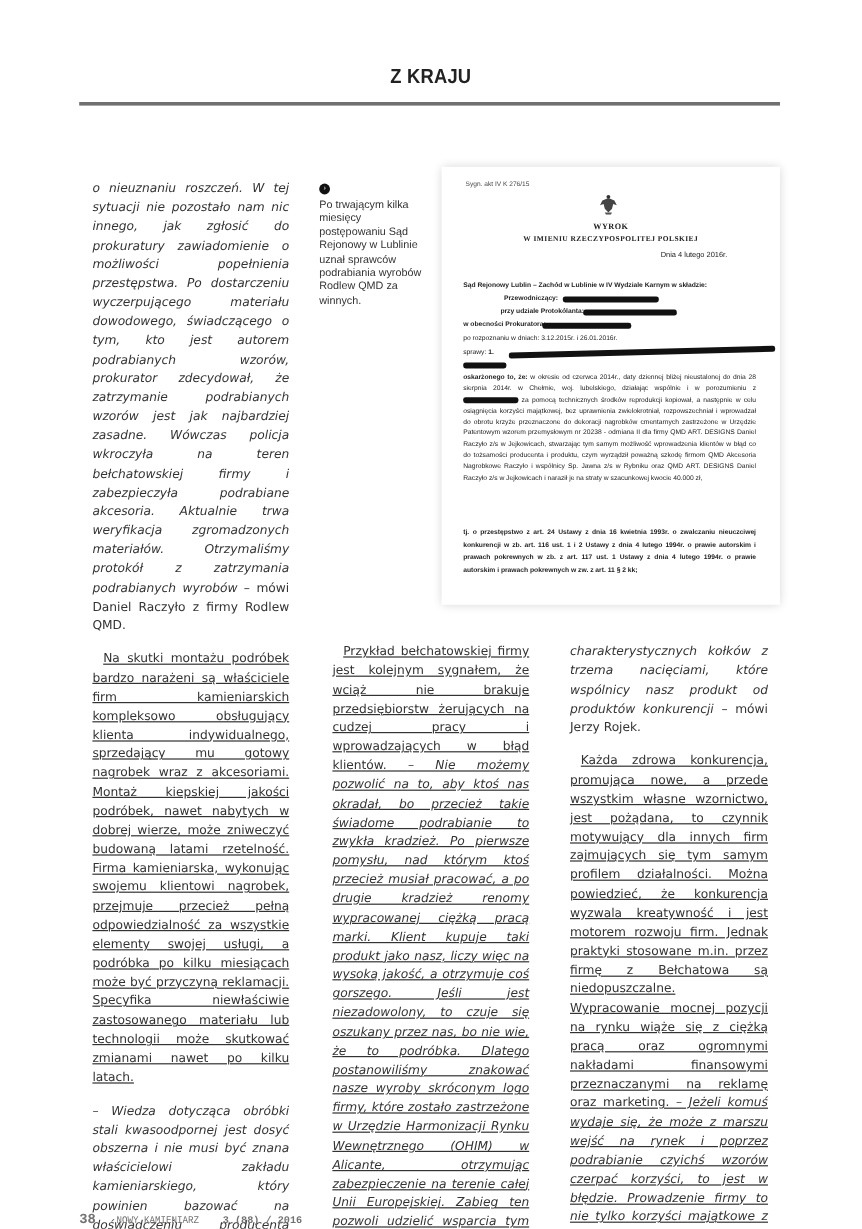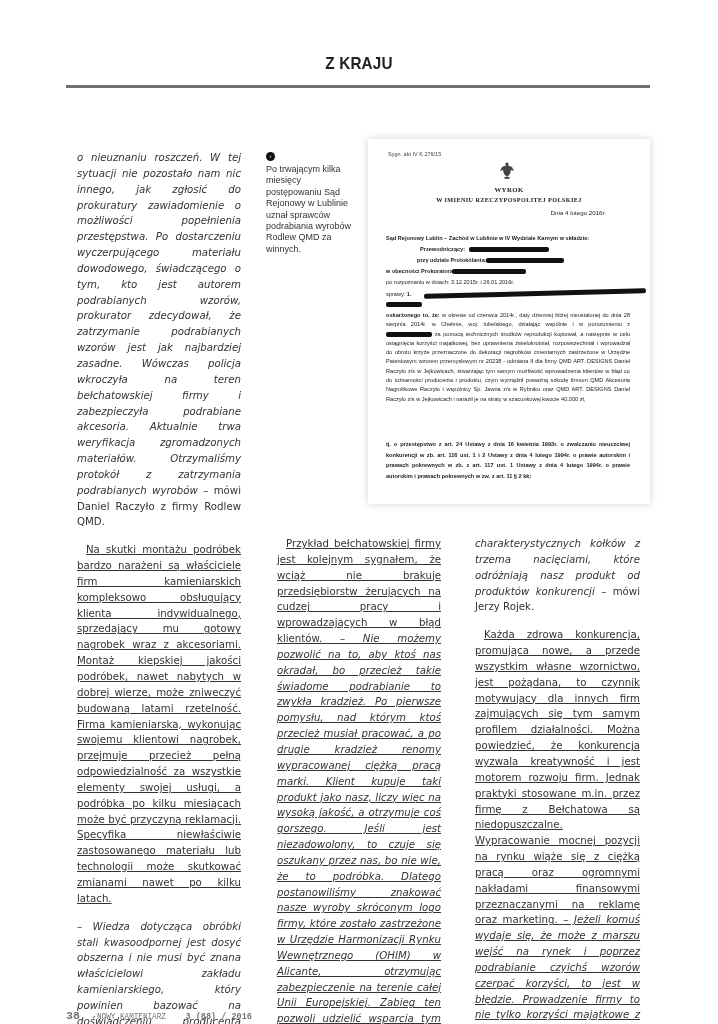--- a/index.html
+++ b/index.html
@@ -92,21 +92,21 @@
     <span>za pomocą technicznych środków reprodukcji kopiował, a następnie w celu osiągnięcia korzyści majątkowej, bez uprawnienia zwielokrotniał, rozpowszechniał i wprowadzał do obrotu krzyże przeznaczone do dekoracji nagrobków cmentarnych zastrzeżone w Urzędzie Patentowym wzorem przemysłowym nr 20238 - odmiana II dla firmy QMD ART. DESIGNS Daniel Raczyło z/s w Jejkowicach, stwarzając tym samym możliwość wprowadzenia klientów w błąd co do tożsamości producenta i produktu, czym wyrządził poważną szkodę firmom QMD Akcesoria Nagrobkowe Raczyło i wspólnicy Sp. Jawna z/s w Rybniku oraz QMD ART. DESIGNS Daniel Raczyło z/s w Jejkowicach i naraził je na straty w szacunkowej kwocie 40.000 zł,</span>
   </div>
   <div class="body bold" style="top:300px;line-height:10.5px">tj. o przestępstwo z art. 24 Ustawy z dnia 16 kwietnia 1993r. o zwalczaniu nieuczciwej konkurencji w zb. art. 116 ust. 1 i 2 Ustawy z dnia 4 lutego 1994r. o prawie autorskim i prawach pokrewnych w zb. z art. 117 ust. 1 Ustawy z dnia 4 lutego 1994r. o prawie autorskim i prawach pokrewnych w zw. z art. 11 § 2 kk;</div>
 </div>
 
 <div id="col-mid" class="col">
   <p class="indent"><span>Przykład bełchatowskiej firmy jest kolejnym sygnałem, że wciąż nie brakuje przedsiębiorstw żerujących na cudzej pracy i wprowadzających w błąd klientów. </span><span class="it">– Nie możemy pozwolić na to, aby ktoś nas okradał, bo przecież takie świadome podrabianie to zwykła kradzież. Po pierwsze pomysłu, nad którym ktoś przecież musiał pracować, a po drugie kradzież renomy wypracowanej ciężką pracą marki. Klient kupuje taki produkt jako nasz, liczy więc na wysoką jakość, a otrzymuje coś gorszego. Jeśli jest niezadowolony, to czuje się oszukany przez nas, bo nie wie, że to podróbka. Dlatego postanowiliśmy znakować nasze wyroby skróconym logo firmy, które zostało zastrzeżone w Urzędzie Harmonizacji Rynku Wewnętrznego (OHIM) w Alicante, otrzymując zabezpieczenie na terenie całej Unii Europejskiej. Zabieg ten pozwoli udzielić wsparcia tym zakładom kamieniarskim, które montują oryginalne produkty naszej firmy. Korzystając z okazji dodam, że do produkcji liter używamy bardzo</span></p>
 </div>
 
 <div id="col-right" class="col">
-  <p><span class="it">charakterystycznych kołków z trzema nacięciami, które odróżniają nasz produkt od produktów konkurencji</span><span> – mówi Jerzy Rojek.</span></p>
+  <p><span class="it">charakterystycznych kołków z trzema nacięciami, które wspólnicy nasz produkt od produktów konkurencji</span><span> – mówi Jerzy Rojek.</span></p>
   <p class="indent"><span>Każda zdrowa konkurencja, promująca nowe, a przede wszystkim własne wzornictwo, jest pożądana, to czynnik motywujący dla innych firm zajmujących się tym samym profilem działalności. Można powiedzieć, że konkurencja wyzwala kreatywność i jest motorem rozwoju firm. Jednak praktyki stosowane m.in. przez firmę z Bełchatowa są niedopuszczalne. Wypracowanie mocnej pozycji na rynku wiąże się z ciężką pracą oraz ogromnymi nakładami finansowymi przeznaczanymi na reklamę oraz marketing. </span><span class="it">– Jeżeli komuś wydaje się, że może z marszu wejść na rynek i poprzez podrabianie czyichś wzorów czerpać korzyści, to jest w błędzie. Prowadzenie firmy to nie tylko korzyści majątkowe z tego wynikające, to także odpowiedzialność i dbałość nie tylko o swój byt, ale również o byt swoich klientów</span><span> – podsumowuje Daniel Raczyło.</span><span class="end-mark"></span></p>
 </div>
 
 <div class="footer">
   <span class="page-num">38</span>
   <span class="mag">NOWY KAMIENIARZ</span>
   <span class="issue">3 (88) / 2016</span>
 </div>
 
 </body></html>

